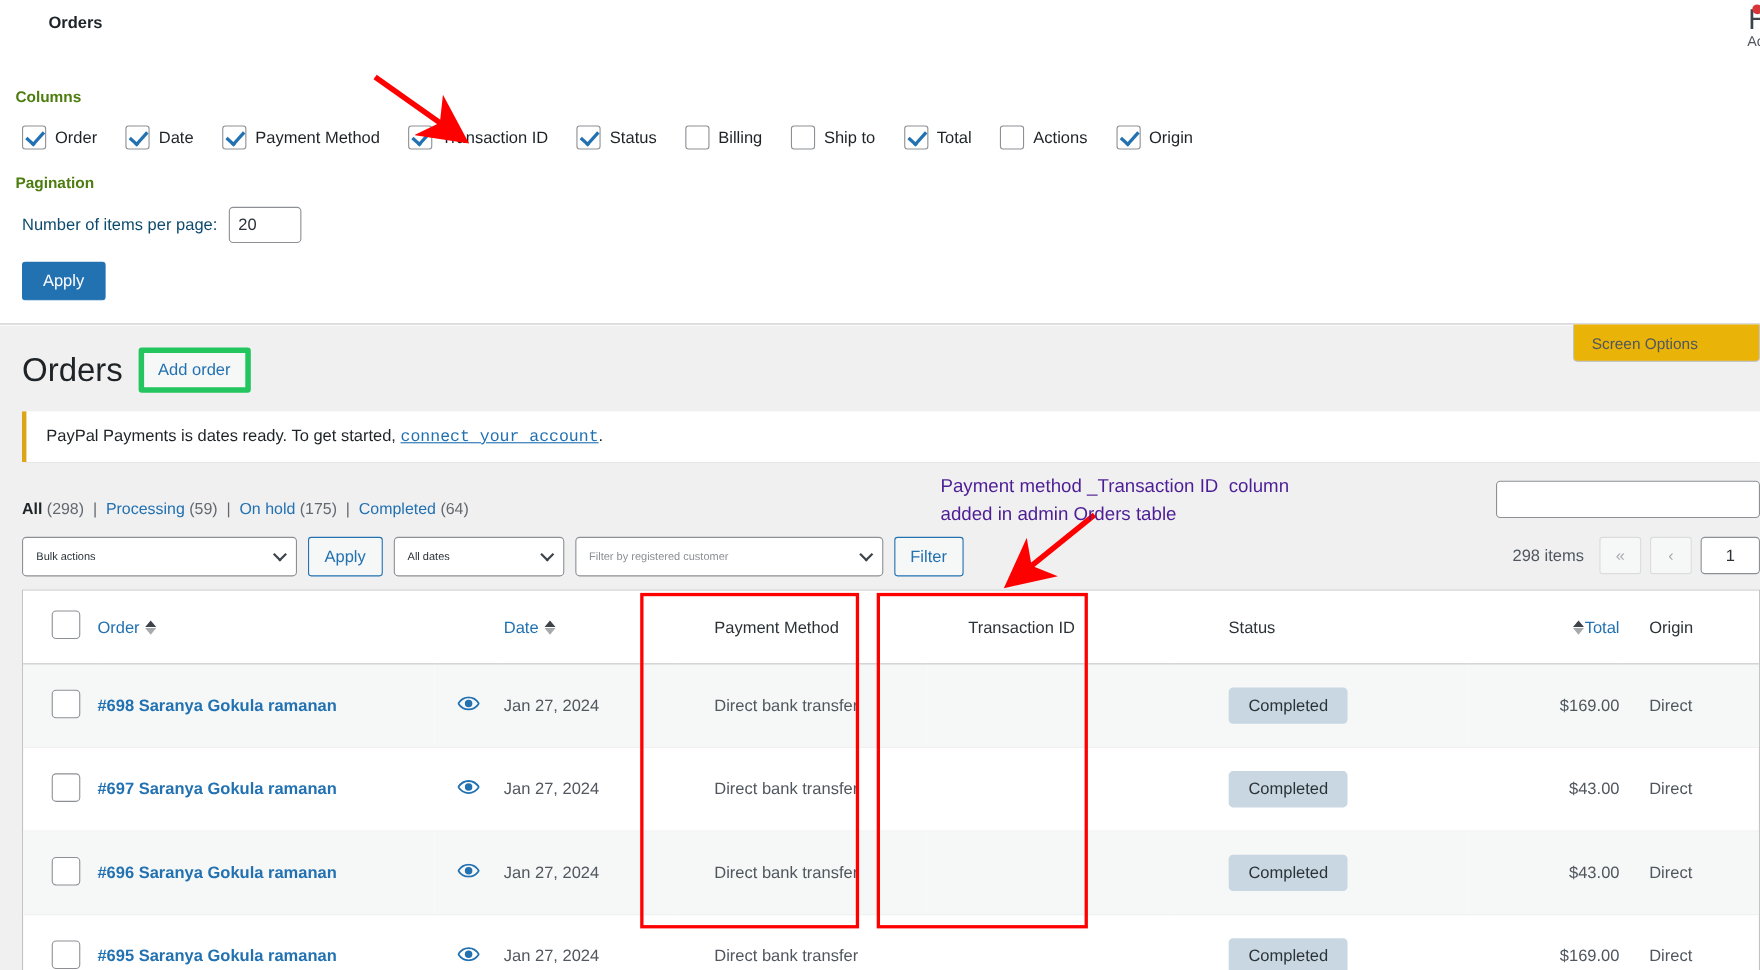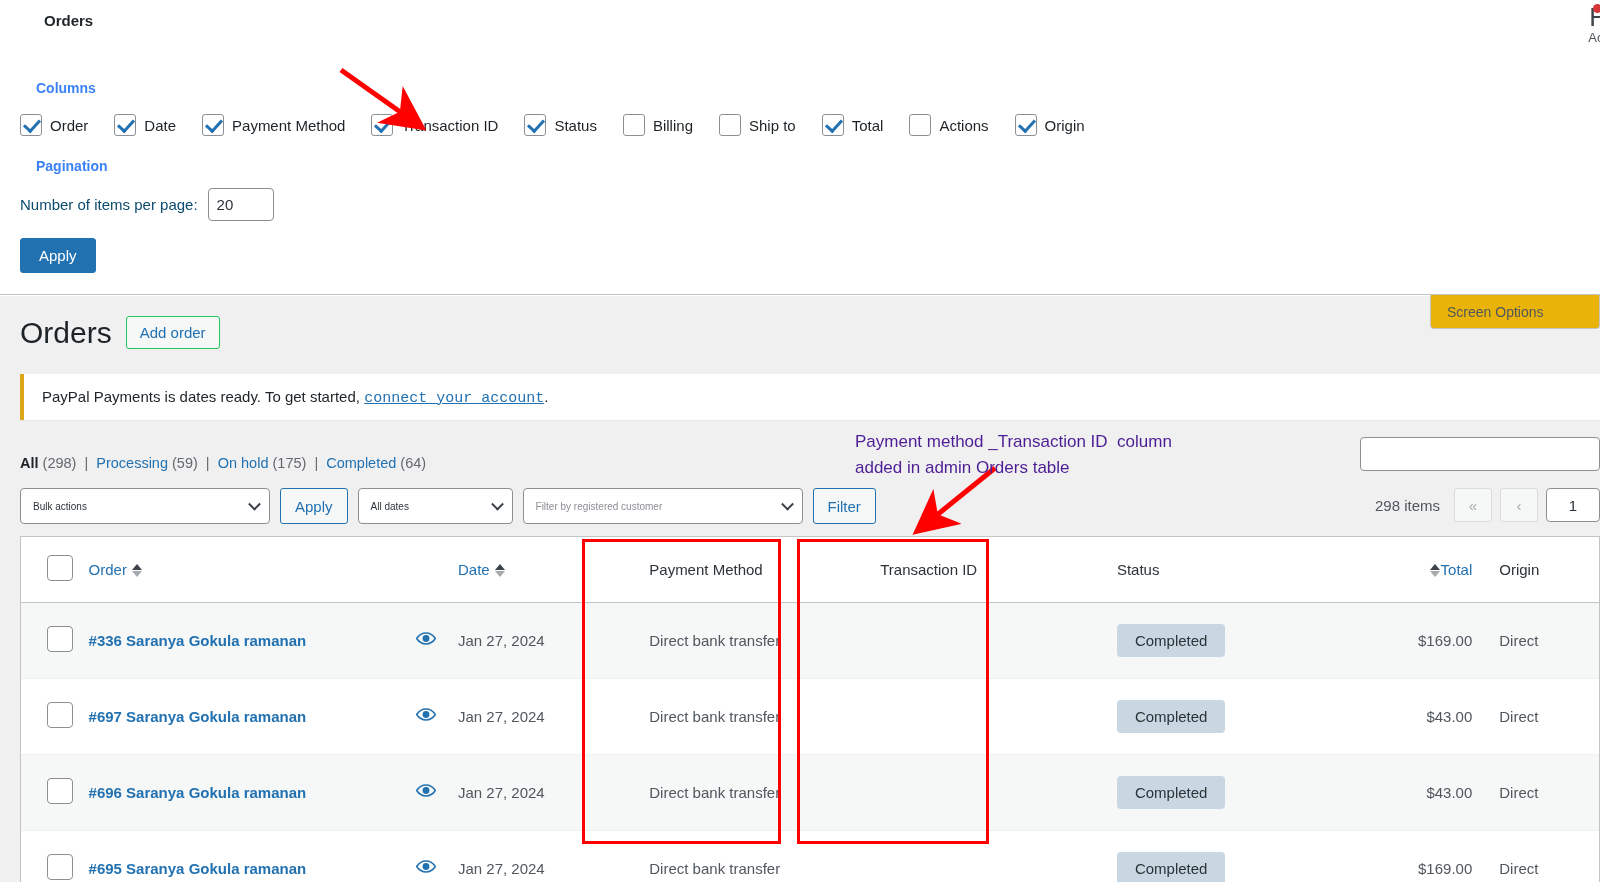--- a/index.html
+++ b/index.html
@@ -33,22 +33,22 @@
   .so-h-dot{
     position:absolute; right:-2px; top:4px;
     width:9px; height:9px; border-radius:50%; background:#d63638;
   }
   .so-h-sub{
     position:absolute; right:-10px; top:30px;
     font-size:13px; color:#50575e;
   }
 
   .so-section-label{
-    position:absolute; left:36px;
-    font-size:14px; font-weight:bold; color:#3b82f6;
+    position:absolute; left:14px;
+    font-size:14px; font-weight:bold; color:#4d7c0f;
   }
   #lbl-columns{ top:80px; }
   #lbl-pagination{ top:158px; }
 
   .col-list{
     position:absolute; left:20px; top:114px;
     display:flex; align-items:center; gap:0;
   }
   .col-item{
     display:flex; align-items:center; margin-right:26px; cursor:default;
@@ -99,21 +99,21 @@
   }
 
   .page-head{
     position:absolute; left:20px; top:20px;
     display:flex; align-items:center; gap:14px;
   }
   .page-title{
     font-size:30px; font-weight:400; color:#1d2327; line-height:1;
   }
   .add-order-btn{
-    border:1px solid #22c55e; color:#2271b1; background:#f6f7f7;
+    border:5px solid #22c55e; color:#2271b1; background:#f6f7f7;
     border-radius:3px; font-size:15px; padding:7px 13px; cursor:pointer;
     font-family:"Liberation Sans", sans-serif;
   }
 
   .notice{
     position:absolute; left:20px; top:78px; width:1580px; height:46px;
     background:#fff; border-left:4px solid #dba617;
     display:flex; align-items:center; padding-left:18px;
     box-shadow:0 1px 1px rgba(0,0,0,.04);
   }
@@ -400,21 +400,21 @@
           </th>
           <th class="col-origin">
             <span>Origin</span>
           </th>
         </tr>
       </thead>
       <tbody>
         <tr class="alt">
           <td class="col-cb"><span class="cb"></span></td>
           <td class="col-order">
-            <a class="order-link" href="#">#336 Saranya Gokula ramanan</a>
+            <a class="order-link" href="#">#698 Saranya Gokula ramanan</a>
           </td>
           <td class="col-prev">
             <span class="eye">
               <svg width="20" height="13" viewBox="0 0 20 13">
                   <path d="M10 1C5 1 1.6 5 .6 6.5c1 1.5 4.4 5.5 9.4 5.5s8.4-4 9.4-5.5C18.4 5 15 1 10 1z" fill="none" stroke="#2271b1" stroke-width="1.6"></path>
                   <circle cx="10" cy="6.5" r="3.4" fill="#2271b1"></circle>
                 </svg>
             </span>
           </td>
           <td class="col-date">Jan 27, 2024</td>

